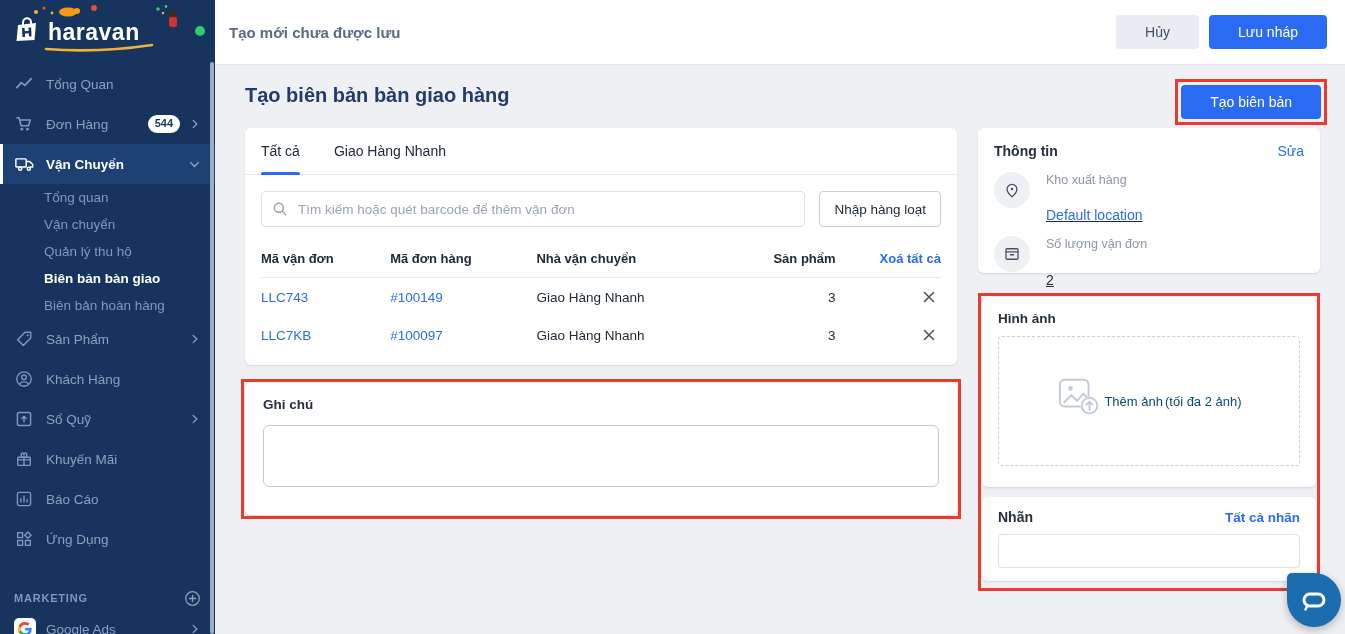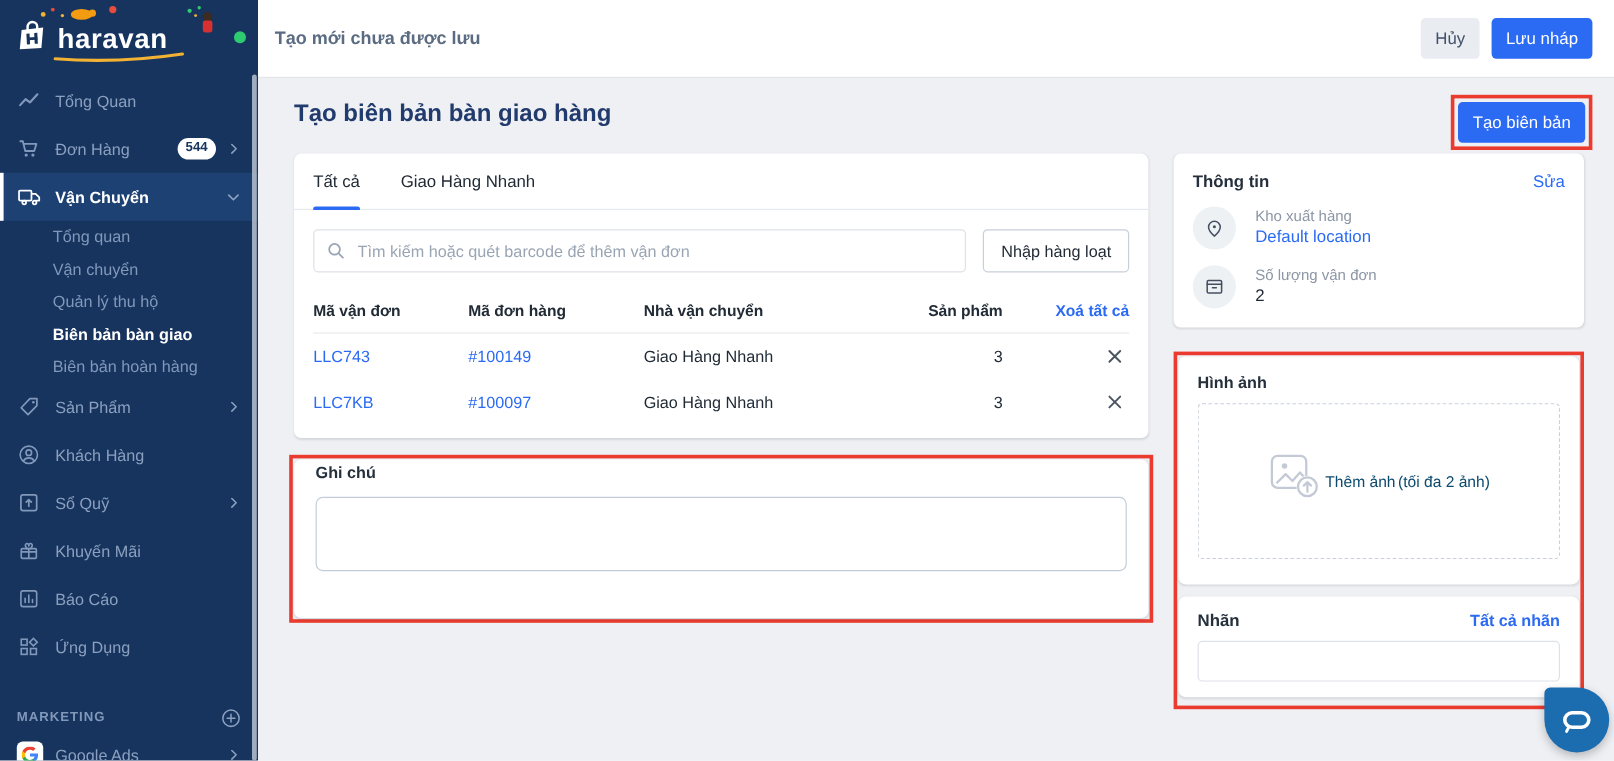--- a/index.html
+++ b/index.html
@@ -25,21 +25,21 @@
   .chev{display:flex;color:#8ba0bf;}
   .sub-item{height:27px;line-height:27px;padding:0 14px 0 44px;font-size:13.5px;color:#8198ba;cursor:pointer;white-space:nowrap;}
   .sub-item.active{color:#fff;font-weight:700;}
   .section-label{margin-top:28px;padding:0 14px;height:22px;display:flex;align-items:center;font-size:11px;font-weight:700;letter-spacing:.8px;color:#8198ba;}
   .section-label .sl-text{flex:1;}
   .gicon{width:22px;height:22px;background:#fff;border-radius:5px;display:flex;align-items:center;justify-content:center;margin-right:10px;}
 
   
   .topbar{position:absolute;left:199px;right:0;top:0;height:64px;background:#fff;display:flex;align-items:center;padding:0 18px 0 30px;box-sizing:border-box;box-shadow:0 1px 0 #e2e5e9;z-index:5;}
   .topbar-title{flex:1;font-size:15px;font-weight:700;color:#5a6b82;}
-  .btn{border:none;border-radius:4px;font-size:14px;height:34px;padding:0 12px;display:inline-flex;align-items:center;justify-content:center;cursor:pointer;font-family:inherit;white-space:nowrap;}
+  .btn{border:none;border-radius:4px;font-size:14px;height:34px;padding:0 29px;display:inline-flex;align-items:center;justify-content:center;cursor:pointer;font-family:inherit;white-space:nowrap;}
   .btn-ghost{background:#e9ecf0;color:#42506a;margin-right:10px;}
   .btn-primary{background:#2b6af3;color:#fff;}
 
   
   .content{position:absolute;left:215px;top:64px;right:0;bottom:0;background:#eef0f4;}
   .page-title{position:absolute;left:30px;top:20px;font-size:20px;font-weight:700;color:#223b6d;}
   .red-box{border:3px solid #ea3b2e;box-sizing:border-box;}
   .red-box-btn{position:absolute;right:18px;top:15px;padding:3px;}
   .card{background:#fff;border-radius:6px;box-shadow:0 1px 2px rgba(22,29,37,.12);box-sizing:border-box;}
 
@@ -56,32 +56,32 @@
   .otable{padding:0 16px;}
   .trow{display:flex;align-items:center;height:38px;font-size:13.5px;color:#212b36;}
   .trow.head{font-weight:700;font-size:13px;border-bottom:1px solid #e6e9ed;}
   .c1{flex:0 0 19%;} .c2{flex:0 0 21.5%;} .c3{flex:0 0 33.5%;}
   .c4{flex:0 0 10.5%;text-align:right;} .c5{flex:0 0 15.5%;text-align:right;}
   .link{color:#2b6af3;cursor:pointer;text-decoration:none;}
   .x-btn{background:none;border:none;cursor:pointer;padding:2px 6px 0 6px;color:#49545f;}
 
   
   .red-box-note{position:absolute;left:26px;top:315px;width:720px;height:140px;padding:1px;}
-  .card-note{width:100%;height:100%;padding:3px 18px;box-sizing:border-box;border-radius:6px;}
+  .card-note{width:100%;height:100%;padding:14px 18px;box-sizing:border-box;border-radius:6px;}
   .panel-title{font-size:13.5px;font-weight:700;color:#25303c;}
   .note-textarea{display:block;margin-top:13px;width:100%;height:62px;border:1px solid #c4cdd5;border-radius:6px;resize:none;box-sizing:border-box;font-family:inherit;font-size:13.5px;padding:8px 10px;outline:none;}
 
   
   .card-info{position:absolute;left:763px;top:64px;width:342px;height:145px;padding:15px 16px;}
   .card-head{display:flex;align-items:center;justify-content:space-between;}
   .card-head .panel-title{font-size:14px;}
   .info-row{display:flex;align-items:flex-start;gap:16px;margin-top:13px;}
   .icon-circle{width:36px;height:36px;border-radius:50%;background:#eef1f4;display:flex;align-items:center;justify-content:center;color:#445062;flex:0 0 auto;}
   .info-label{font-size:12.5px;color:#8c96a5;line-height:1.3;}
-  .info-value{font-size:14px;color:#212b36;margin-top:1px;}
+  .info-value{font-size:14px;color:#212b36;margin-top:19px;text-decoration:underline;}
 
   .red-box-right{position:absolute;left:763px;top:229px;width:342px;height:298px;padding:1px;}
   .card-images{width:100%;height:190px;border-radius:6px;padding:14px 16px;box-sizing:border-box;margin-bottom:10px;}
   .upload-area{margin-top:10px;height:128px;border:1px dashed #c9d0d9;border-radius:4px;display:flex;flex-direction:row;align-items:center;justify-content:center;color:#0c4a6e;font-size:13px;cursor:pointer;gap:2px;}
   .upload-area .up-icon{color:#c3cad6;margin-bottom:6px;}
   .card-labels{width:100%;height:84px;border-radius:6px;padding:12px 16px;box-sizing:border-box;}
   .labels-input{display:block;margin-top:9px;width:100%;height:34px;border:1px solid #dde2e8;border-radius:4px;box-sizing:border-box;font-family:inherit;font-size:13.5px;padding:0 10px;outline:none;}
   .link-strong{font-weight:700;font-size:13.5px;}
 
   

